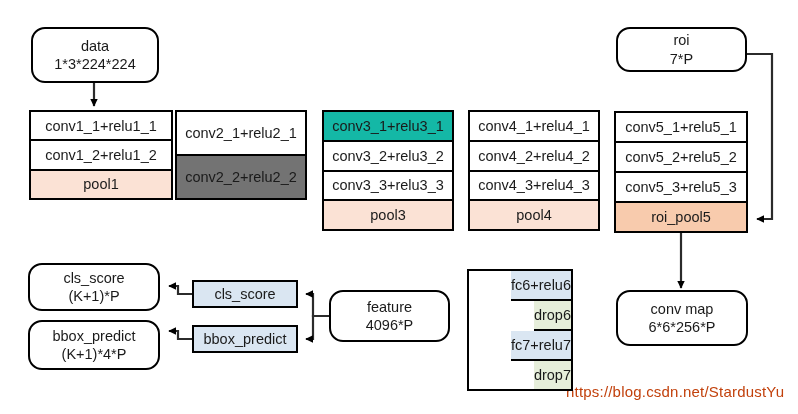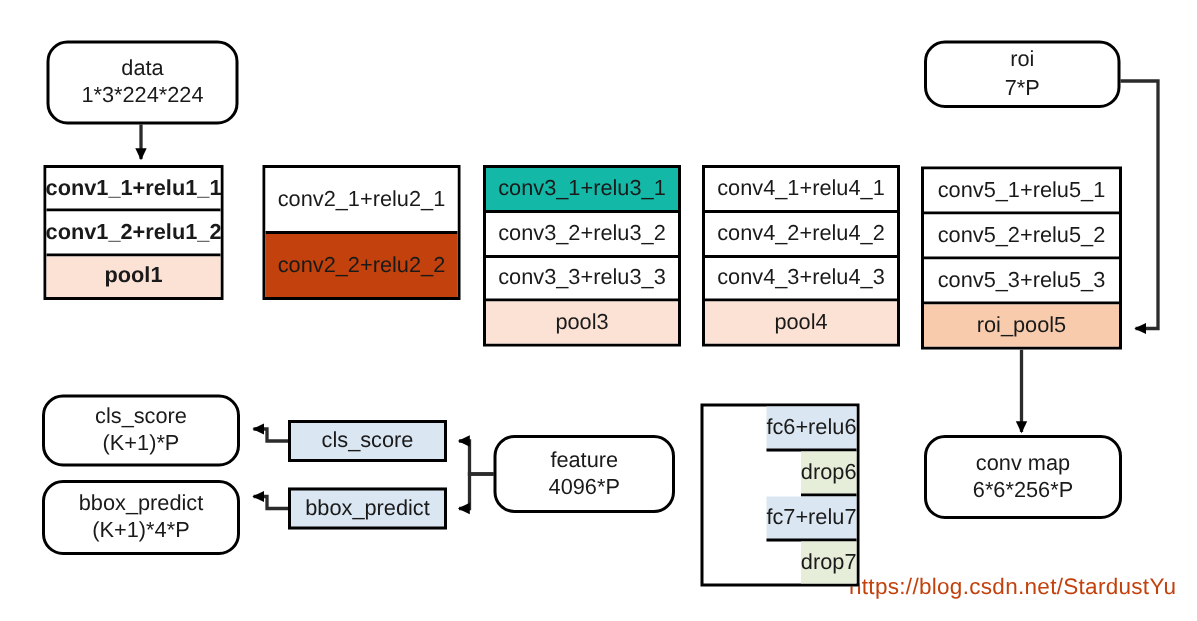--- a/index.html
+++ b/index.html
@@ -156,29 +156,29 @@
   <div class="rnode" style="left:28px; top:263px; width:132px; height:48px;">
     <span class="l1">cls_score</span>
     <span class="l2">(K+1)*P</span>
   </div>
 
   <div class="rnode" style="left:28px; top:320px; width:132px; height:50px;">
     <span class="l1">bbox_predict</span>
     <span class="l2">(K+1)*4*P</span>
   </div>
 
-  <div class="stack" style="left:29px; top:110px; width:120px; height:90px;font-weight:bold;">
+  <div class="stack" style="left:29px; top:110px; width:144px; height:90px;">
     <div class="row" style="background: rgb(255, 255, 255);">conv1_1+relu1_1</div>
     <div class="row" style="background: rgb(255, 255, 255);">conv1_2+relu1_2</div>
     <div class="row" style="background: rgb(251, 226, 213);">pool1</div>
   </div>
 
   <div class="stack" style="left:175px; top:110px; width:132px; height:90px;">
     <div class="row" style="background: rgb(255, 255, 255);">conv2_1+relu2_1</div>
-    <div class="row" style="background: #c2410c;">conv2_2+relu2_2</div>
+    <div class="row" style="background: #737373;">conv2_2+relu2_2</div>
   </div>
 
   <div class="stack" style="left:322px; top:110px; width:132px; height:121px;">
     <div class="row" style="background: #14b8a6;">conv3_1+relu3_1</div>
     <div class="row" style="background: rgb(255, 255, 255);">conv3_2+relu3_2</div>
     <div class="row" style="background: rgb(255, 255, 255);">conv3_3+relu3_3</div>
     <div class="row" style="background: rgb(251, 226, 213);">pool3</div>
   </div>
 
   <div class="stack" style="left:468px; top:110px; width:132px; height:121px;">

